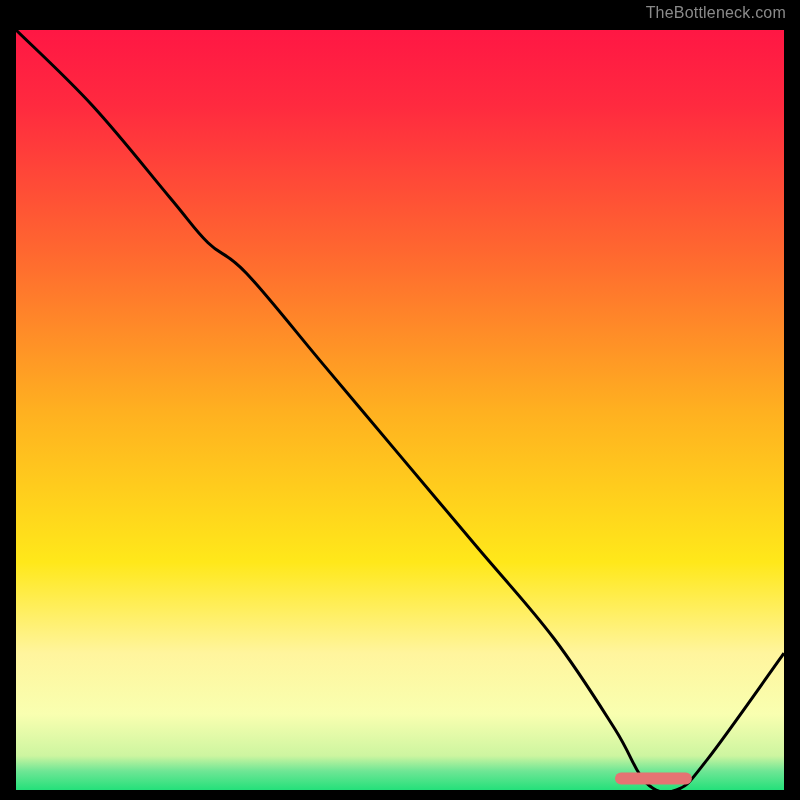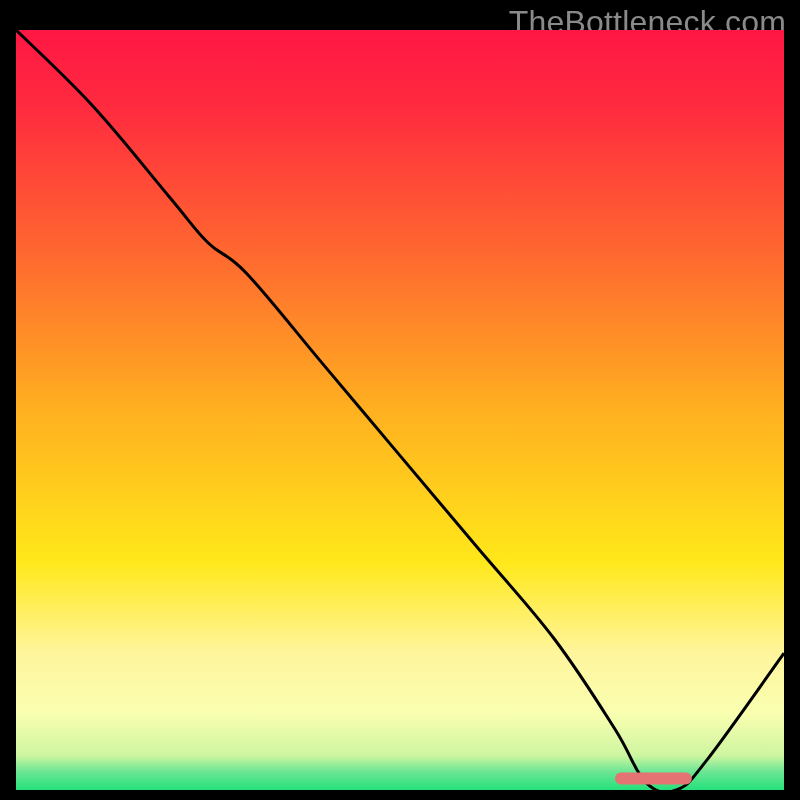--- a/index.html
+++ b/index.html
@@ -17,21 +17,21 @@
     top: 30px;
     width: 768px;
     height: 760px;
     overflow: hidden;
   }
   .watermark {
     position: absolute;
     top: 4px;
     right: 14px;
     color: #8a8a8a;
-    font-size: 32px;
+    font-size: 16px;
     font-weight: 400;
     letter-spacing: 0.2px;
   }
   svg { display: block; }
 </style>
 </head>
 <body>
 
 <div class="watermark">TheBottleneck.com</div>
 

